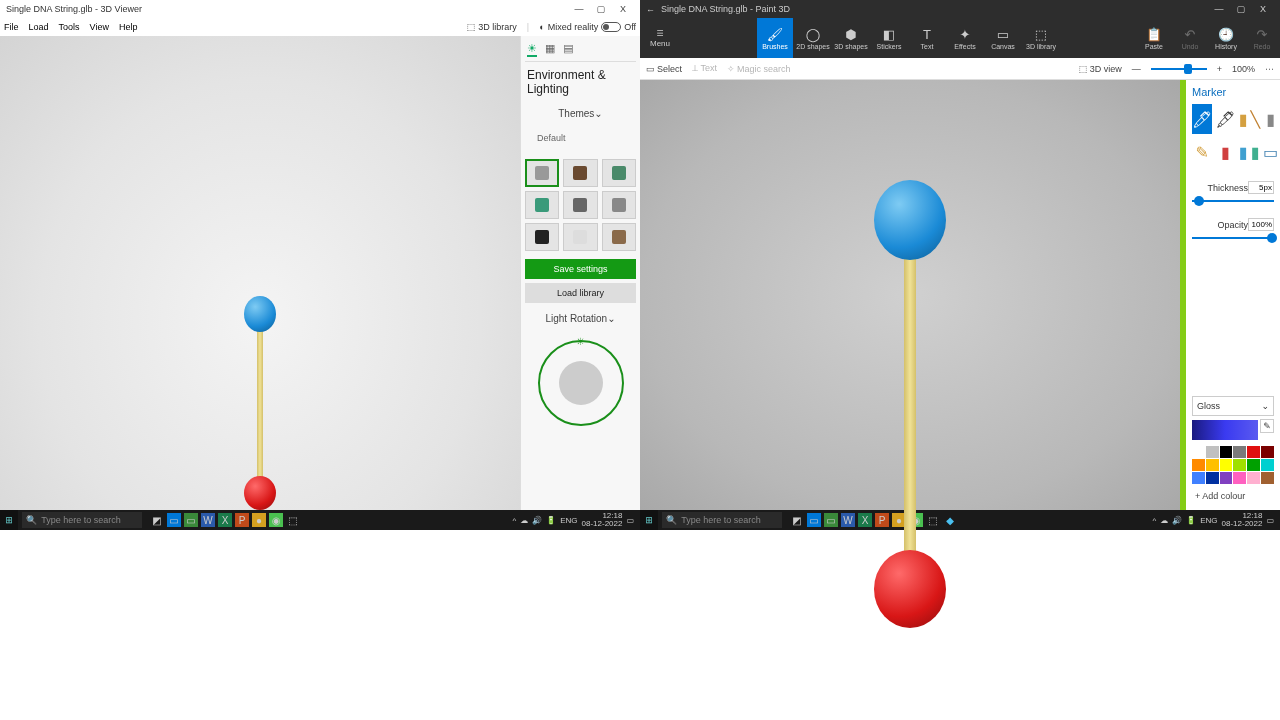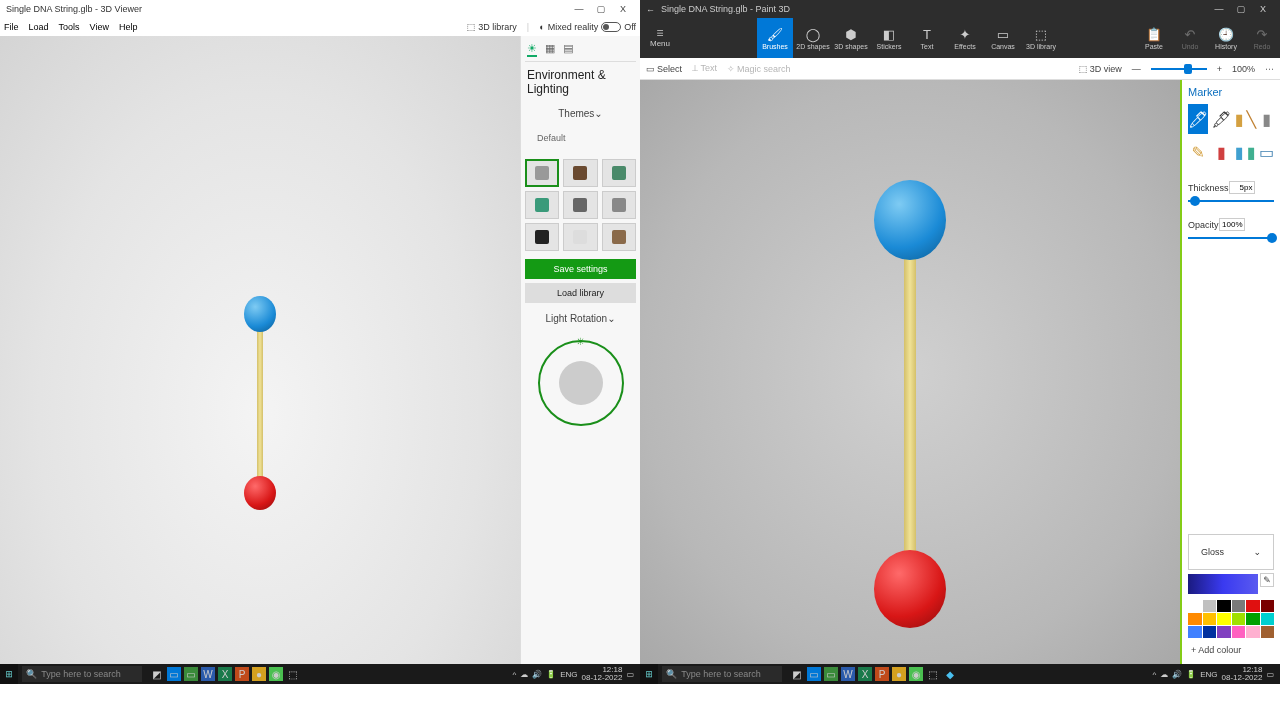--- a/index.html
+++ b/index.html
@@ -1,17 +1,17 @@
 <!DOCTYPE html>
 <html><head>
 <meta charset="utf-8">
 <style>
 * { margin: 0; padding: 0; box-sizing: border-box; font-family: "Segoe UI", sans-serif; }
 body { width: 1280px; height: 720px; overflow: hidden; display: flex; flex-direction: column; }
-.split { display: flex; height: 664px; border-radius: 20px; }
+.split { display: flex; height: 510px; border-radius: 20px; }
 .app-left { width: 640px; display: flex; flex-direction: column; background: #fff; }
 .app-right { width: 640px; display: flex; flex-direction: column; background: #2b2b2b; }
 
 
 .titlebar-l { height: 18px; display: flex; align-items: center; padding: 0 6px; font-size: 9px; color: #333; background: #fff; }
 .titlebar-l .spacer { flex: 1; }
 .titlebar-l .winbtn { width: 22px; text-align: center; font-size: 9px; color: #444; }
 .menubar { height: 18px; display: flex; align-items: center; padding: 0 4px; font-size: 9px; gap: 10px; background: #fff; }
 .menubar .spacer { flex: 1; }
 .menubar .pill { display: flex; align-items: center; gap: 3px; font-size: 9px; color: #333; }
@@ -45,30 +45,30 @@
 .ribbon .menu { width: 40px; display: flex; flex-direction: column; align-items: center; justify-content: center; color: #ccc; font-size: 8px; gap: 1px; }
 .ribbon .center { flex: 1; display: flex; justify-content: center; gap: 2px; }
 .ribbon .tool { width: 36px; display: flex; flex-direction: column; align-items: center; justify-content: center; color: #ccc; font-size: 7px; gap: 1px; }
 .ribbon .tool.active { background: #0078d7; color: #fff; }
 .ribbon .tool .ico { font-size: 13px; }
 .ribbon .right { display: flex; }
 .toolbar-r { height: 22px; background: #fff; border-bottom: 1px solid #ddd; display: flex; align-items: center; padding: 0 6px; font-size: 9px; color: #444; gap: 10px; }
 .toolbar-r .spacer { flex: 1; }
 .paint-body { flex: 1; display: flex; background: #fff; }
 .canvas-r { flex: 1; background: radial-gradient(ellipse at 50% 50%, #d0d0d0 0%, #b8b8b8 70%, #a8a8a8 100%); position: relative; }
-.panel-r { width: 100px; background: #fff; border-left: 2px solid #84cc16; padding: 6px; display: flex; flex-direction: column; font-size: 9px; color: #333; }
+.panel-r { width: 100px; background: #fff; border-left: 6px solid #84cc16; padding: 6px; display: flex; flex-direction: column; font-size: 9px; color: #333; }
 .panel-r h4 { color: #0b6fbf; font-size: 11px; font-weight: 400; margin-bottom: 6px; }
 .brushgrid { display: grid; grid-template-columns: repeat(5, 1fr); gap: 3px; margin-bottom: 4px; }
 .brush { height: 30px; display: flex; align-items: center; justify-content: center; font-size: 16px; }
 .brush.active { background: #0078d7; color: #fff; }
-.lbl-row { display: flex; justify-content: flex-start; align-items: center; margin-top: 10px; font-size: 9px; }
+.lbl-row { display: flex; justify-content: flex-end; align-items: center; margin-top: 10px; font-size: 9px; }
 .lbl-row input { width: 26px; font-size: 8px; text-align: right; border: 1px solid #ccc; padding: 1px; }
 .slider { height: 2px; background: #0078d7; margin: 6px 0; position: relative; }
 .slider .knob { position: absolute; top: -4px; width: 10px; height: 10px; background: #0078d7; border-radius: 50%; }
-.finish { border: 1px solid #ccc; padding: 12px; font-size: 9px; display: flex; justify-content: space-between; margin-top: auto; }
+.finish { border: 1px solid #ccc; padding: 4px; font-size: 9px; display: flex; justify-content: space-between; margin-top: auto; }
 .colorbig { height: 20px; background: linear-gradient(90deg, #1a1a80, #3a3af0, #5a5af0); margin-top: 4px; position: relative; }
 .eyedrop { position: absolute; right: -16px; top: 3px; width: 14px; height: 14px; border: 1px solid #ccc; display: flex; align-items: center; justify-content: center; font-size: 9px; }
 .palette { display: grid; grid-template-columns: repeat(6, 1fr); gap: 1px; margin-top: 6px; }
 .palette div { height: 12px; }
 .addcol { margin-top: 4px; font-size: 9px; color: #444; padding: 3px; }
 
 
 .stick { position: absolute; left: 50%; transform: translateX(-50%); width: 6px; background: linear-gradient(90deg, #d4c06a, #f0e296, #d4c06a); }
 .ball { position: absolute; left: 50%; transform: translateX(-50%); border-radius: 50%; }
 .ball.blue { background: radial-gradient(circle at 35% 30%, #7ecbf3, #1a8ad6 60%, #0c5a90); }

